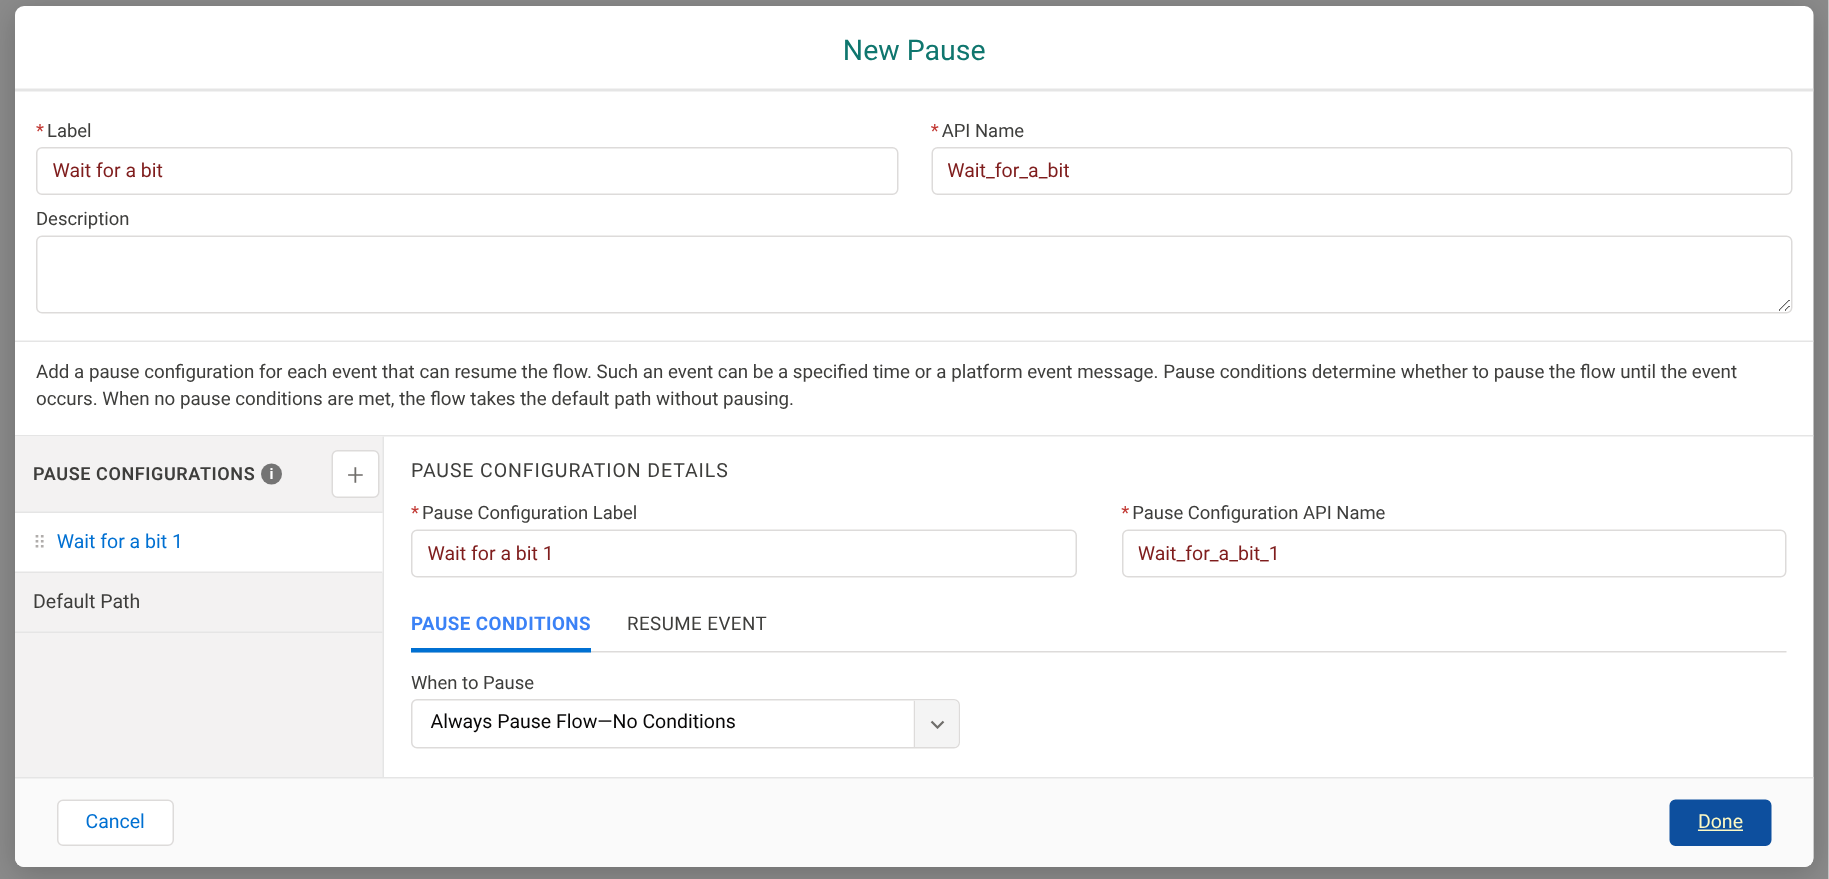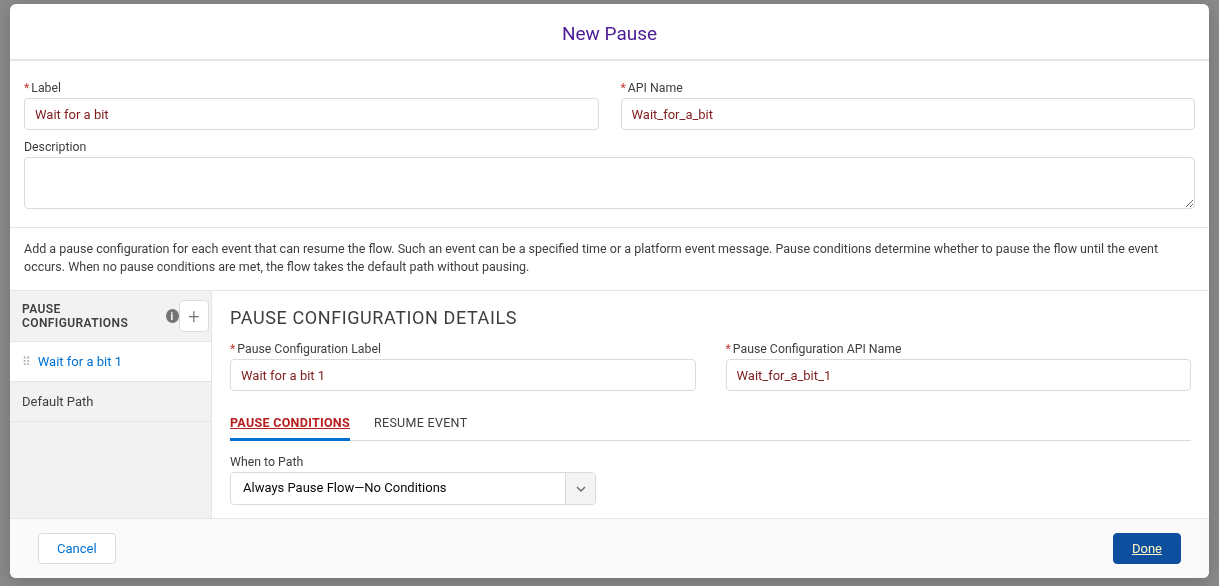--- a/index.html
+++ b/index.html
@@ -22,21 +22,21 @@
       box-shadow: 0 4px 20px rgba(0,0,0,0.2);
       display: flex;
       flex-direction: column;
       overflow: hidden;
     }
     .modal-title {
       text-align: center;
       padding: 18px 0 14px;
       font-size: 19px;
       font-weight: 400;
-      color: #4c1d95;
+      color: #0f766e;
       border-bottom: 2px solid #e5e5e5;
     }
     .top-fields {
       padding: 20px 14px 14px 14px;
       display: grid;
       grid-template-columns: 1fr 1fr;
       gap: 10px 22px;
       border-bottom: 1px solid #e5e5e5;
     }
     .field-group {}
@@ -74,21 +74,21 @@
       color: #3e3e3c;
       line-height: 1.45;
     }
     .config-area {
       flex: 1;
       display: flex;
       border-top: 1px solid #e5e5e5;
       min-height: 0;
     }
     .sidebar {
-      width: 202px;
+      width: 246px;
       background: #f3f2f2;
       border-right: 1px solid #e5e5e5;
       display: flex;
       flex-direction: column;
     }
     .sidebar-header {
       display: flex;
       align-items: center;
       justify-content: space-between;
       padding: 9px 0 9px 12px;
@@ -148,21 +148,21 @@
       font-size: 12px;
       letter-spacing: -1px;
       cursor: grab;
     }
     .detail-panel {
       flex: 1;
       padding: 16px 18px;
       overflow: auto;
     }
     .detail-title {
-      font-size: 18px;
+      font-size: 13px;
       letter-spacing: 0.6px;
       color: #3e3e3c;
       font-weight: 400;
       margin-bottom: 14px;
     }
     .detail-row {
       display: grid;
       grid-template-columns: 1fr 1fr;
       gap: 30px;
       margin-bottom: 16px;
@@ -179,23 +179,22 @@
       font-size: 12.5px;
       color: #3e3e3c;
       letter-spacing: 0.3px;
       cursor: pointer;
       border-bottom: 3px solid transparent;
       margin-bottom: -1px;
       font-weight: 400;
     }
     .tab.active {
       font-weight: 700;
-      text-decoration: underline;
       border-bottom-color: #0070d2;
-      color: #b91c1c;
+      color: #3b82f6;
     }
     .select-wrap {
       position: relative;
       width: 366px;
     }
     .select-input {
       width: 100%;
       border: 1px solid #dddbda;
       border-radius: 4px;
       padding: 7px 32px 7px 12px;
@@ -299,21 +298,21 @@
           <input class="text-input" type="text" value="Wait_for_a_bit_1" style="">
         </div>
       </div>
 
       <div class="tabs">
         <div class="tab active">PAUSE CONDITIONS</div>
         <div class="tab">RESUME EVENT</div>
       </div>
 
       <div class="field-group">
-        <label class="field-label">When to Path</label>
+        <label class="field-label">When to Pause</label>
         <div class="select-wrap">
           <div class="select-input">Always Pause Flow—No Conditions</div>
           <div class="select-caret">
             <svg width="10" height="6" viewBox="0 0 10 6">
                 <path d="M1 1 L5 5 L9 1" fill="none" stroke="#706e6b" stroke-width="1.5"></path>
               </svg>
           </div>
         </div>
       </div>
     </div>

